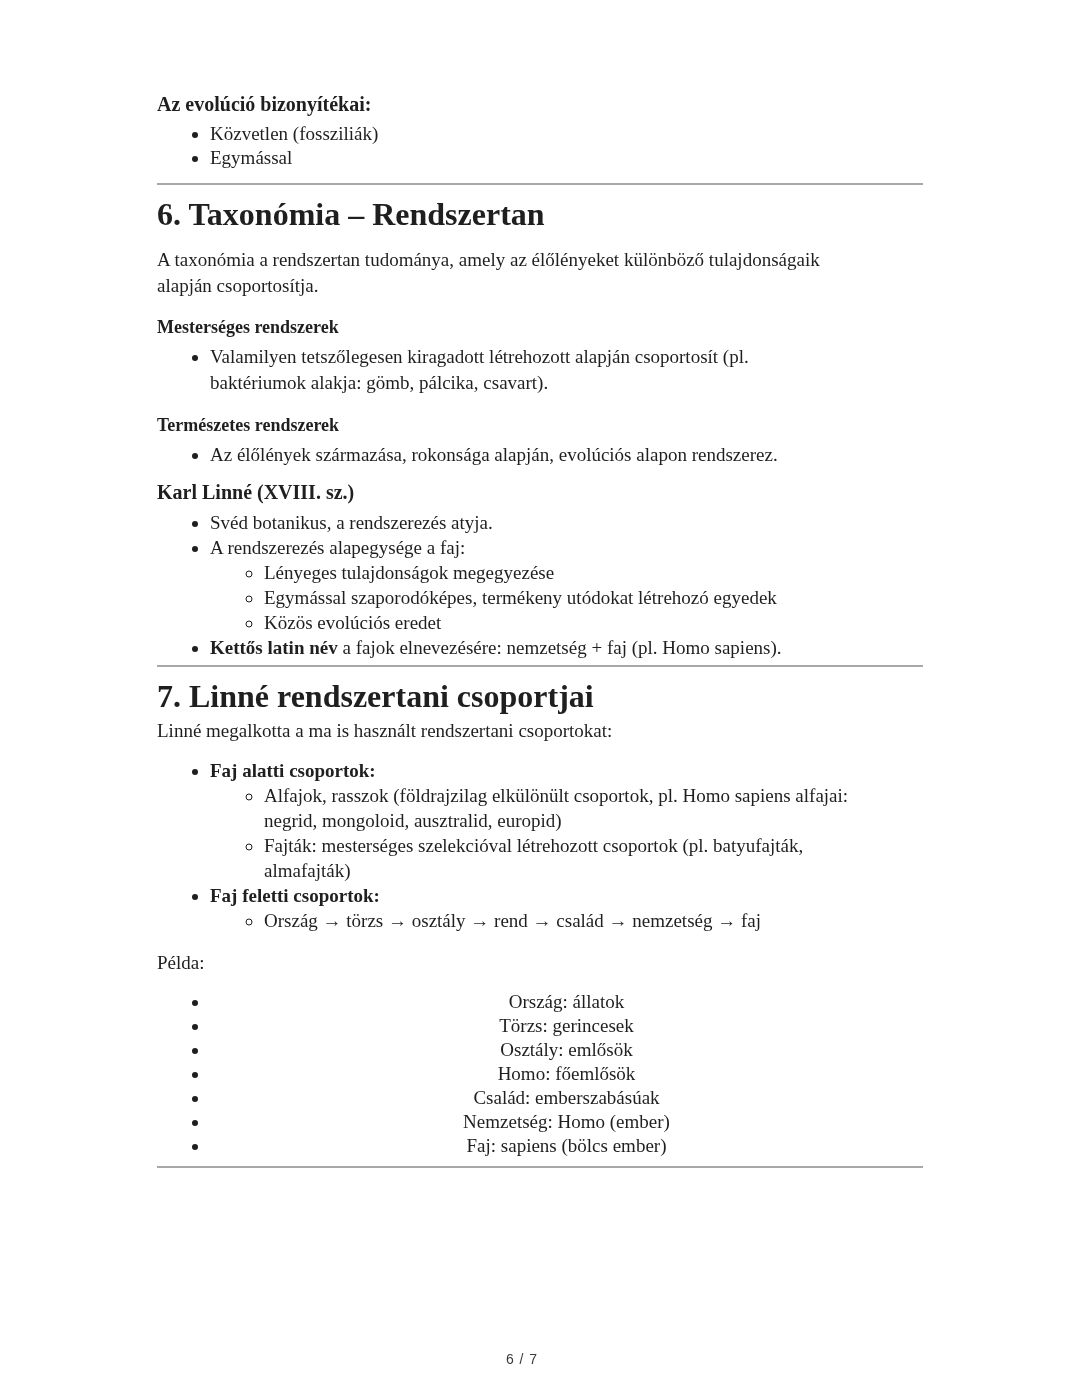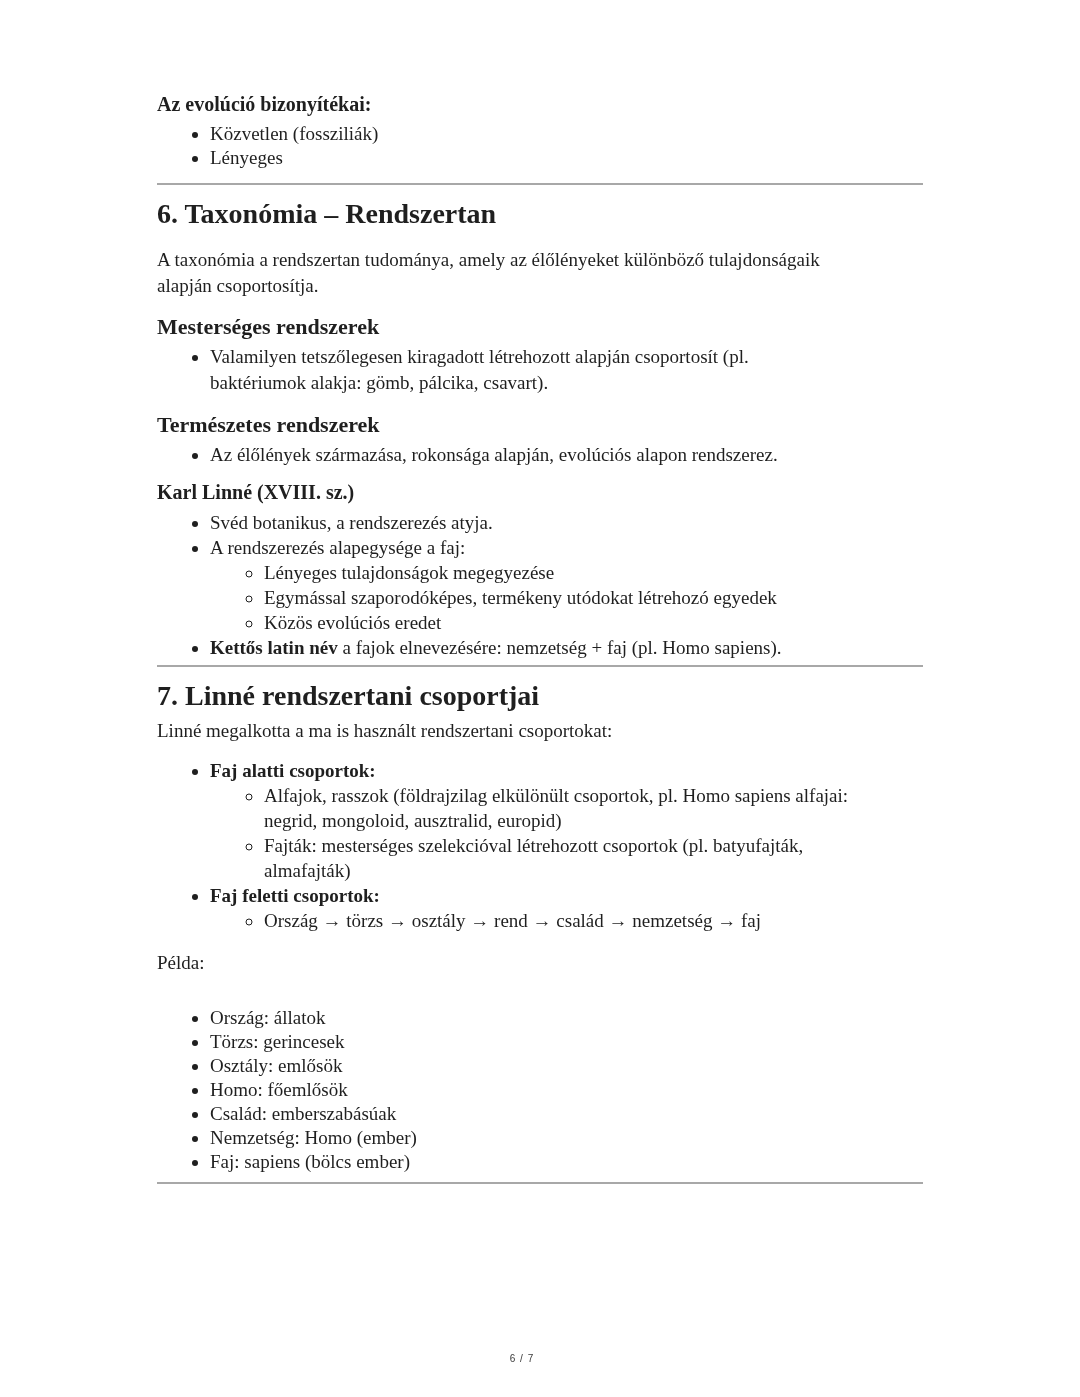--- a/index.html
+++ b/index.html
@@ -4,22 +4,22 @@
 <style>
   html,body{margin:0;padding:0;}
   body{
     width:1080px;height:1397px;background:#ffffff;overflow:hidden;position:relative;
     font-family:"Liberation Serif","DejaVu Serif",serif;
     color:#1f1f1f;font-size:19px;
     -webkit-font-smoothing:antialiased;
   }
   .content{padding:91px 157px 0 157px;font-family:Liberation Serif, serif;}
   h2,h3,h4,p,ul,li{margin:0;padding:0;}
-  h2{font-size:28px;line-height:34px;font-weight:bold;}
-  h3{font-size:22px;line-height:28px;font-weight:bold;}
+  h2{font-size:32px;line-height:34px;font-weight:bold;}
+  h3{font-size:18px;line-height:28px;font-weight:bold;}
   h4{font-size:20px;line-height:26px;font-weight:bold;}
   p{line-height:26px;}
   ul{padding-left:53px;list-style:disc;}
   ul ul{padding-left:54px;list-style:circle;}
   .wrap{white-space:pre-line;}
   hr{border:none;border-top:2px solid #a8a8a8;margin:0;height:0;}
   .lh24 li{line-height:24px;}
   .lh25 li{line-height:25px;}
   .lh26 li{line-height:26px;}
   .list-intro{margin-top:5px;}
@@ -30,38 +30,38 @@
   .list-art{margin-top:3px;}
   .h3-nat{margin-top:15px;}
   .list-nat{margin-top:3px;}
   .h4-karl{margin-top:11px;}
   .list-karl{margin-top:5px;}
   .hr2{margin-top:5px;}
   .h2-7{margin-top:12px;}
   .lead7{margin-top:5px;}
   .list-groups{margin-top:14px;}
   .p-example{margin-top:17px;}
-  .list-example{margin-top:30px;}
+  .list-example{margin-top:14px;text-align:center;}
   .hr3{margin-top:8px;}
   .footer{
     position:absolute;top:1350px;left:0;width:1044px;text-align:center;
     font-family:"Liberation Sans","DejaVu Sans",sans-serif;
-    font-size:10px;line-height:18px;color:#3a3a3a;letter-spacing:1px;
+    font-size:14px;line-height:18px;color:#3a3a3a;letter-spacing:1px;
   }
 </style>
 </head>
 <body>
 
 <div class="page">
   <div class="content">
 
     <h4>Az evolúció bizonyítékai:</h4>
     <ul class="list-intro lh24">
       <li>Közvetlen (fossziliák)</li>
-      <li>Lényeges</li>
+      <li>Egymással</li>
     </ul>
 
     <hr class="hr1">
 
     <h2 class="h2-6">6. Taxonómia – Rendszertan</h2>
     <p class="lead6 wrap">A taxonómia a rendszertan tudománya, amely az élőlényeket különböző tulajdonságaik
 alapján csoportosítja.</p>
 
     <h3 class="h3-art">Mesterséges rendszerek</h3>
     <ul class="list-art lh26">

